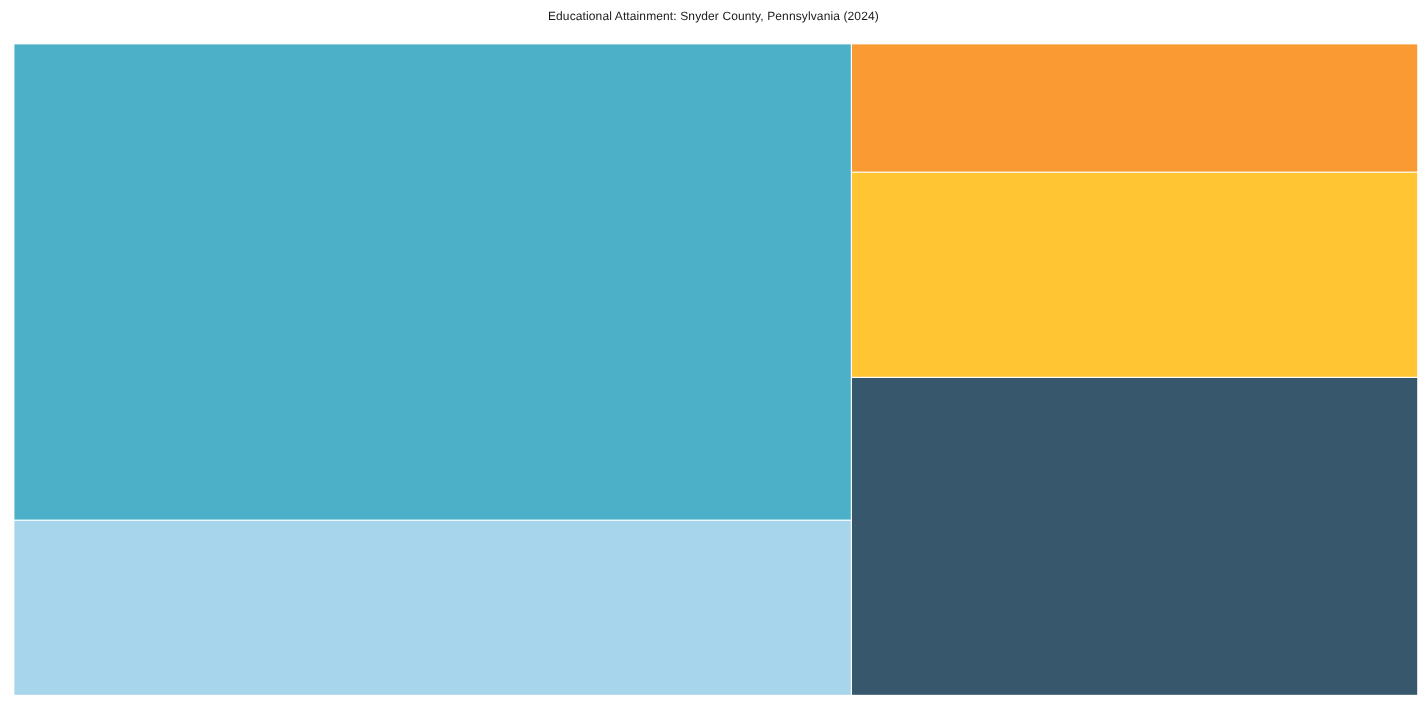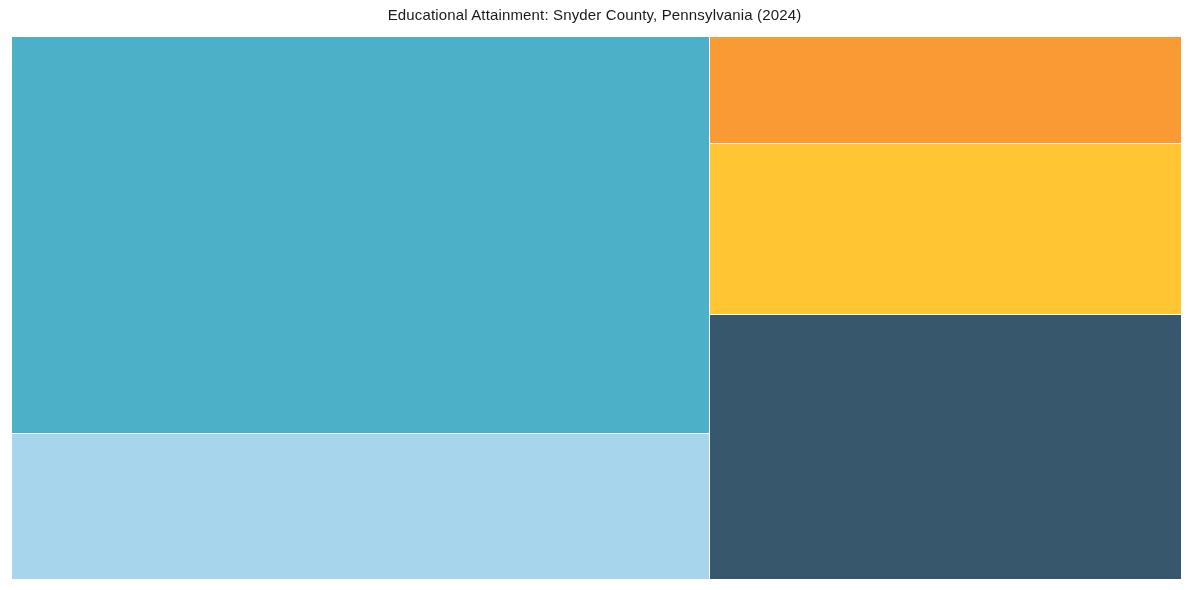--- a/index.html
+++ b/index.html
@@ -21,21 +21,21 @@
     height: 590px;
     background: #ffffff;
   }
   #chart-title {
     position: absolute;
     left: 0;
     top: 5px;
     width: 1189px;
     text-align: center;
     font-family: "Liberation Sans", sans-serif;
-    font-size: 15px;
+    font-size: 10px;
     line-height: 20px;
     color: #1a1a1a;
     letter-spacing: 0.01em;
     white-space: nowrap;
   }
   #treemap {
     position: absolute;
     left: 12px;
     top: 37px;
     width: 1169px;

